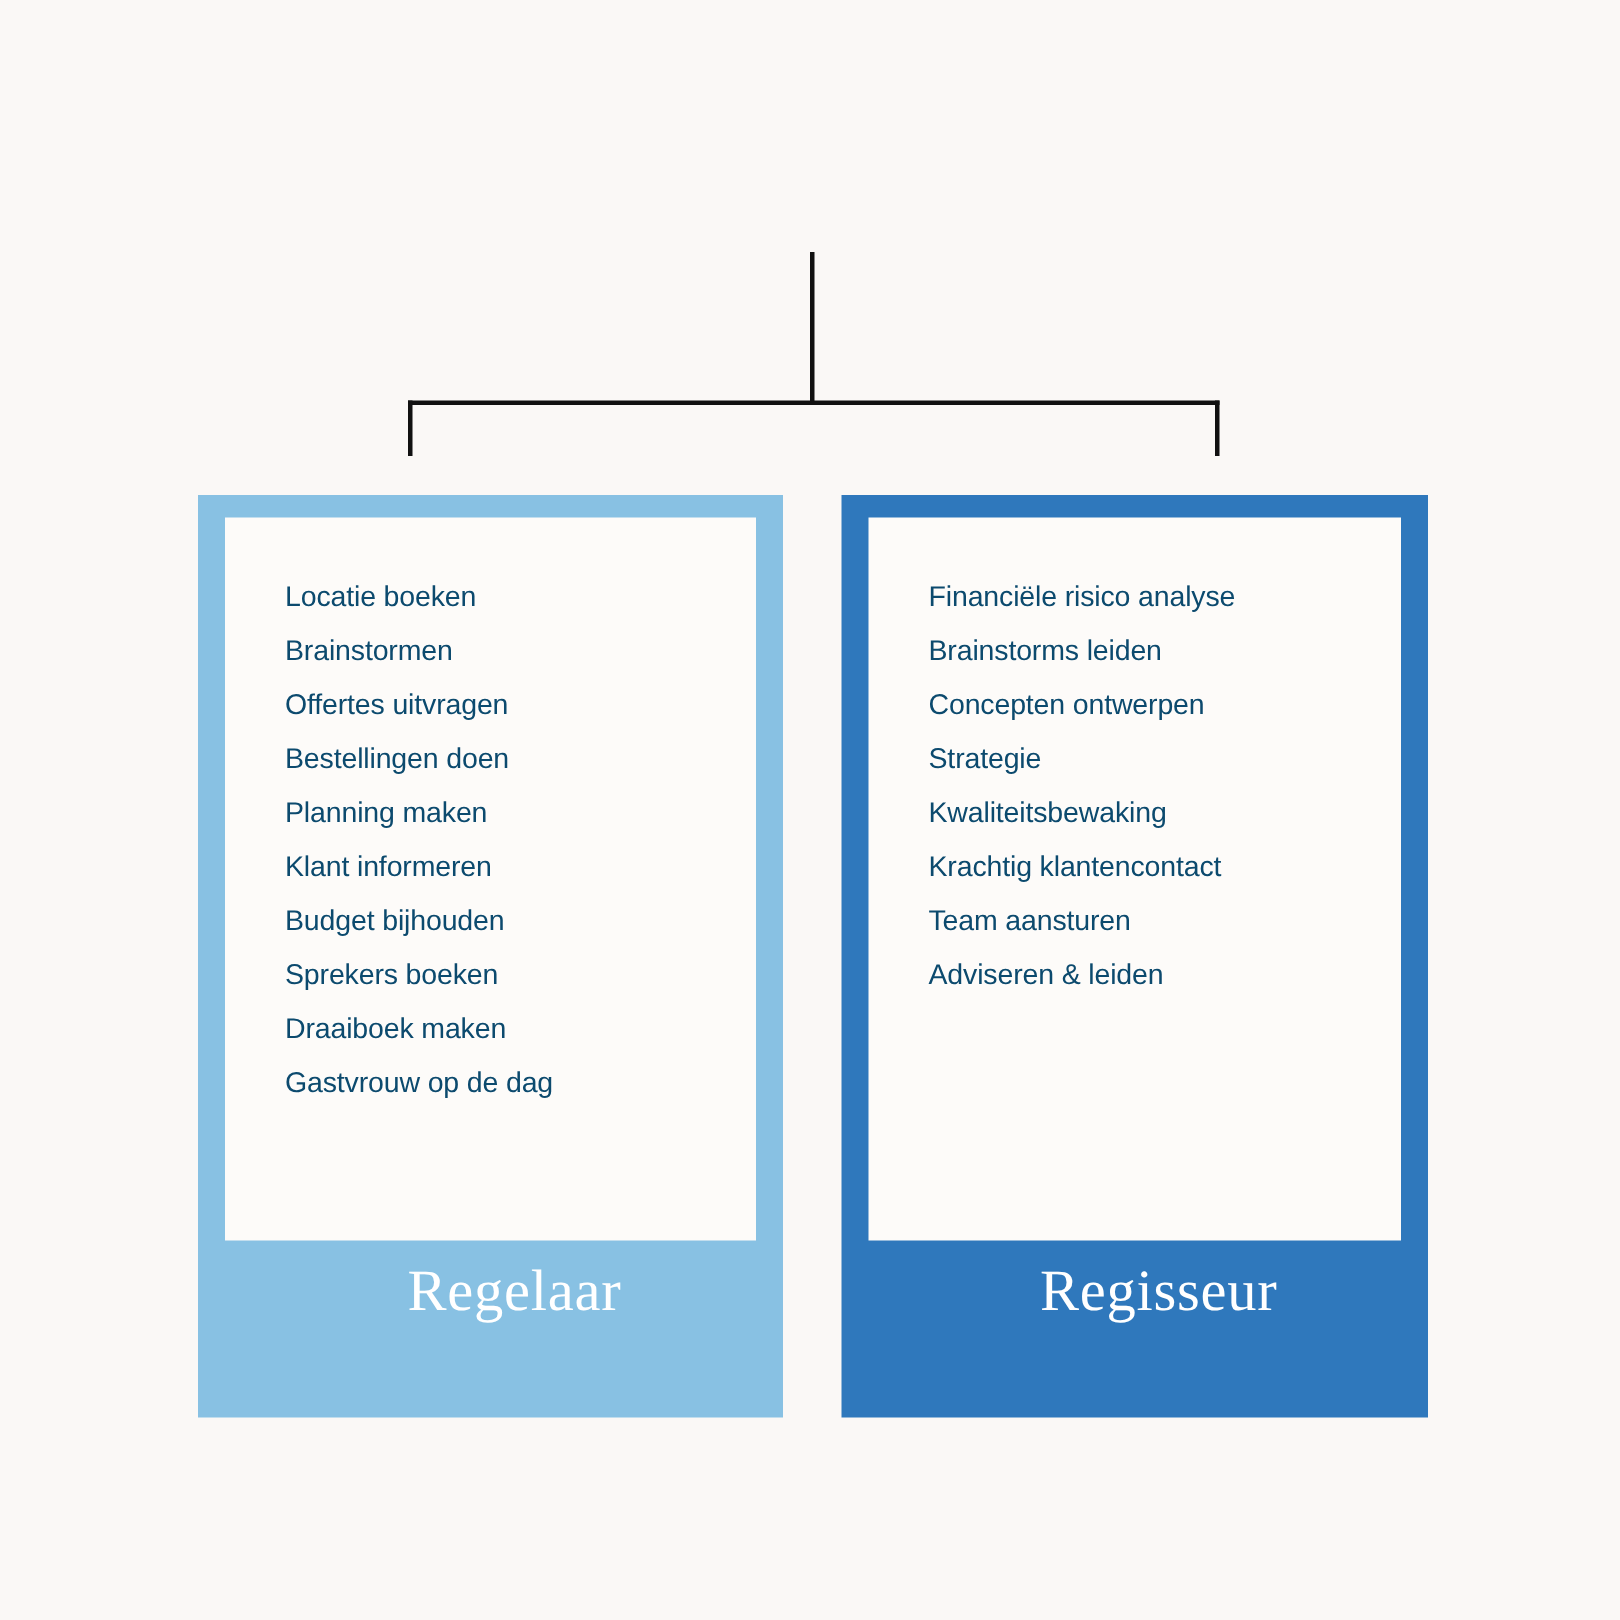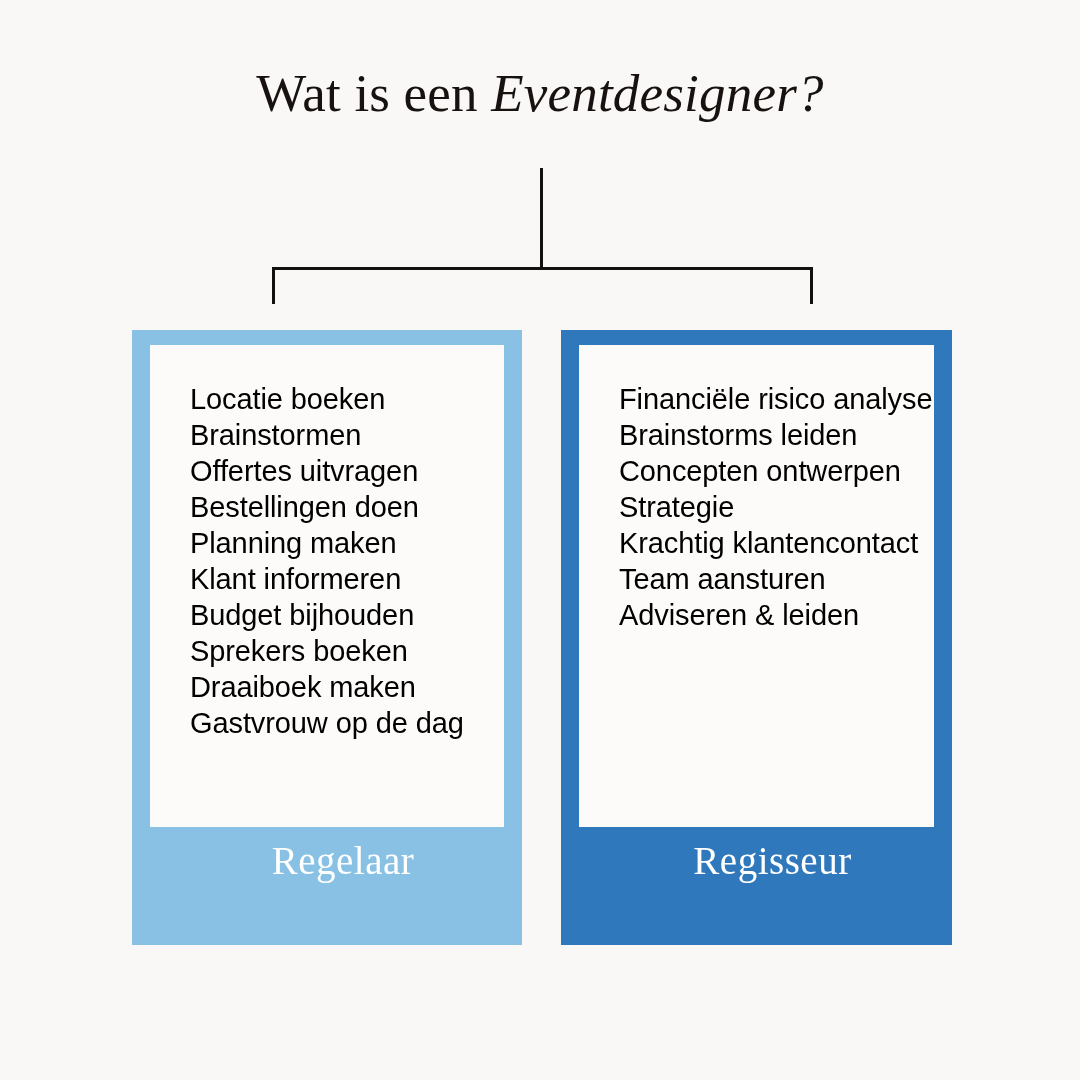--- a/index.html
+++ b/index.html
@@ -113,23 +113,23 @@
     overflow: hidden;
   }
 
   .task-list {
     list-style: none;
     margin: 0;
     padding: 36px 0 0 40px;
   }
   .task-list li {
     font-family: "Liberation Sans", sans-serif;
-    font-size: 29px;
+    font-size: 19px;
     line-height: 36px;
-    color: #000000;
+    color: #0c4a6e;
     letter-spacing: -0.1px;
     white-space: nowrap;
   }
   .card.right .task-list li {
     white-space: normal;
   }
 
   .card-label {
     position: absolute;
     left: 0;
@@ -142,23 +142,20 @@
     color: #ffffff;
     letter-spacing: 0.5px;
     margin-left: 32px;
   }
 </style>
 </head>
 <body>
 
 <div id="infographic">
 
-  <div class="title-wrap">
-    <div class="title"><span>Wat is een </span><span class="em">Eventdesigner?</span></div>
-  </div>
 
   <div class="connector">
     <div class="conn-stem"></div>
     <div class="conn-bar"></div>
     <div class="conn-drop-left"></div>
     <div class="conn-drop-right"></div>
   </div>
 
   <div class="card left">
     <div class="card-panel">
@@ -178,20 +175,21 @@
     <div class="card-label">Regelaar</div>
   </div>
 
   <div class="card right">
     <div class="card-panel">
       <ul class="task-list">
         <li>Financiële risico analyse</li>
         <li>Brainstorms leiden</li>
         <li>Concepten ontwerpen</li>
         <li>Strategie</li>
+        <li>Kwaliteitsbewaking</li>
         <li>Krachtig klantencontact</li>
         <li>Team aansturen</li>
         <li>Adviseren &amp; leiden</li>
       </ul>
     </div>
     <div class="card-label">Regisseur</div>
   </div>
 
 </div>
 

